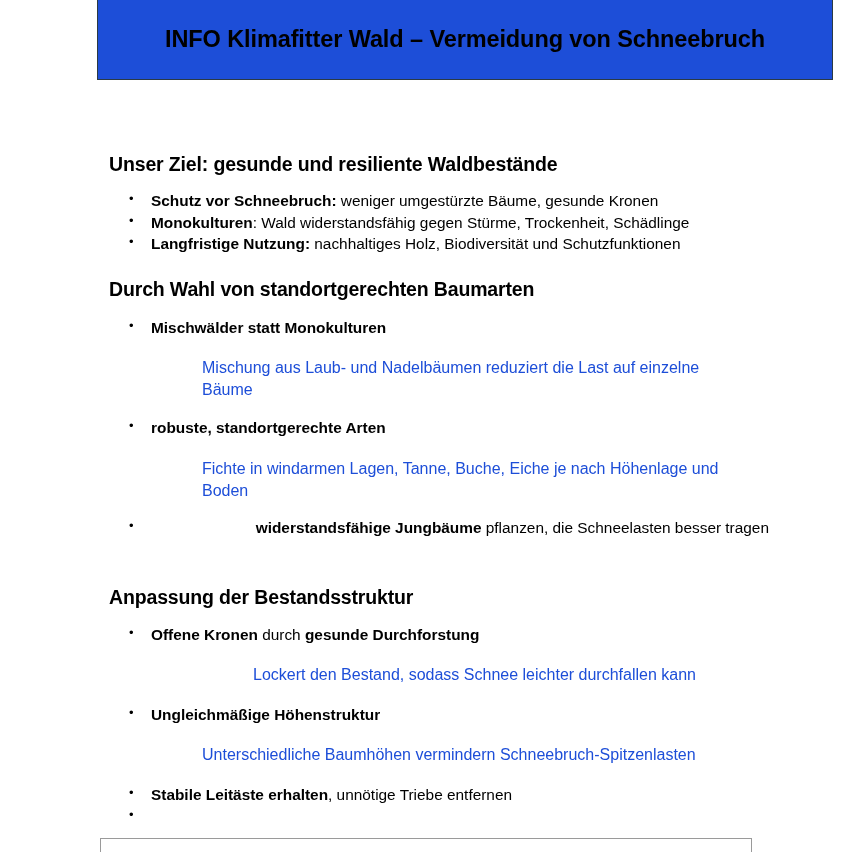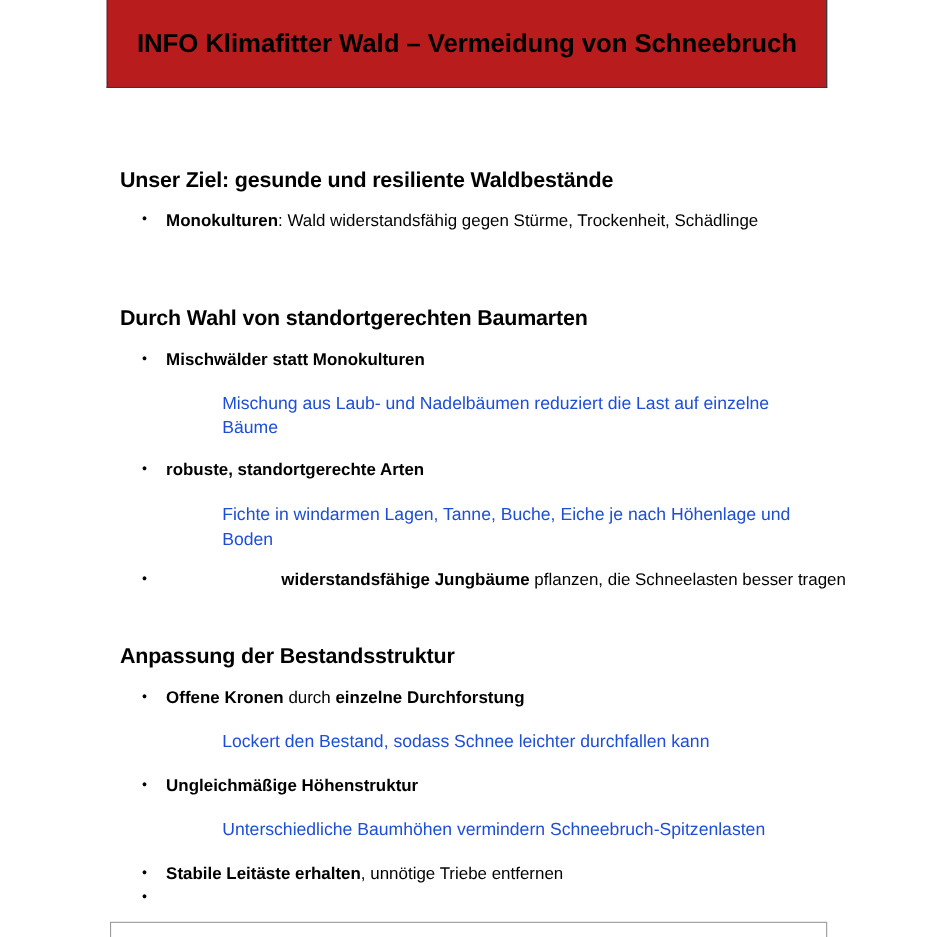--- a/index.html
+++ b/index.html
@@ -25,23 +25,23 @@
     width: 142px;
     height: 4px;
     background: #d9dde0;
   }
 
   
   .title-banner {
     position: absolute;
     left: 97px;
     top: 0px;
-    width: 655px;
+    width: 736px;
     height: 80px;
-    background: #b91c1c;
+    background: #1d4ed8;
     border: 1px solid #2b3a44;
     border-top: none;
     box-sizing: border-box;
     display: flex;
     align-items: center;
     justify-content: center;
   }
   .title-banner .title-text {
     font-size: 23.5px;
     font-weight: bold;
@@ -121,21 +121,27 @@
 <div class="title-banner">
   <div class="title-text">INFO Klimafitter Wald – Vermeidung von Schneebruch</div>
 </div>
 
 <div class="doc">
 
   <h2 class="section-heading" style="position:absolute; left:101px; top:65px;">Unser Ziel: gesunde und resiliente Waldbestände</h2>
 
   <ul class="bullets" style="position:absolute; left:129px; top:110px; width:640px;">
     <li>
+      <b>Schutz vor Schneebruch:</b><span> weniger umgestürzte Bäume, gesunde Kronen</span>
+    </li>
+    <li>
       <b>Monokulturen</b><span>: Wald widerstandsfähig gegen Stürme, Trockenheit, Schädlinge</span>
+    </li>
+    <li>
+      <b>Langfristige Nutzung:</b><span> nachhaltiges Holz, Biodiversität und Schutzfunktionen</span>
     </li>
   </ul>
 
   <h2 class="section-heading" style="position:absolute; left:101px; top:190px;">Durch Wahl von standortgerechten Baumarten</h2>
 
   <ul class="bullets" style="position:absolute; left:129px; top:237px; width:640px;">
     <li>
       <b>Mischwälder statt Monokulturen</b><span></span>
     </li>
   </ul>
@@ -151,24 +157,24 @@
   <ul class="bullets" style="position:absolute; left:129px; top:437px; width:640px;text-align:right;">
     <li>
       <b>widerstandsfähige Jungbäume</b><span> pflanzen, die Schneelasten besser tragen</span>
     </li>
   </ul>
 
   <h2 class="section-heading" style="position:absolute; left:101px; top:498px;">Anpassung der Bestandsstruktur</h2>
 
   <ul class="bullets" style="position:absolute; left:129px; top:544px; width:640px;">
     <li>
-      <b>Offene Kronen</b><span> durch </span><b>einzelne Durchforstung</b>
+      <b>Offene Kronen</b><span> durch </span><b>gesunde Durchforstung</b>
     </li>
   </ul>
-  <div class="sub-note" style="position:absolute; left:202px; top:584px; width:545px;">Lockert den Bestand, sodass Schnee leichter durchfallen kann</div>
+  <div class="sub-note" style="position:absolute; left:202px; top:584px; width:545px;text-align:center;">Lockert den Bestand, sodass Schnee leichter durchfallen kann</div>
 
   <ul class="bullets" style="position:absolute; left:129px; top:624px; width:640px;">
     <li>
       <b>Ungleichmäßige Höhenstruktur</b><span></span>
     </li>
   </ul>
   <div class="sub-note" style="position:absolute; left:202px; top:664px; width:560px;">Unterschiedliche Baumhöhen vermindern Schneebruch-Spitzenlasten</div>
 
   <ul class="bullets" style="position:absolute; left:129px; top:704px; width:640px;">
     <li>

